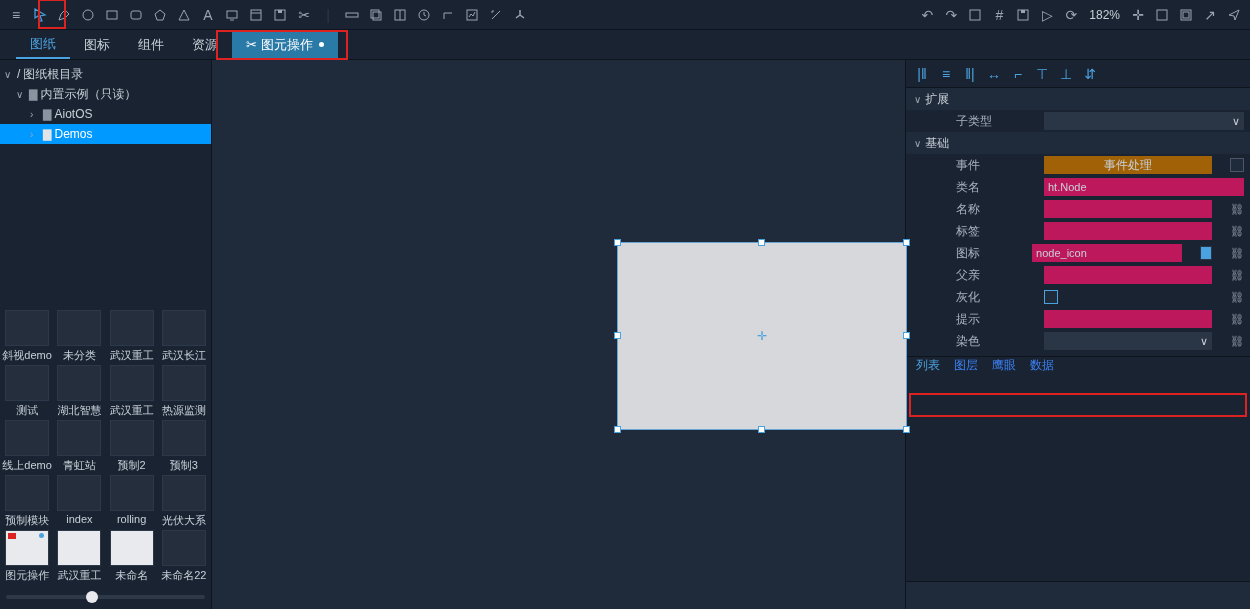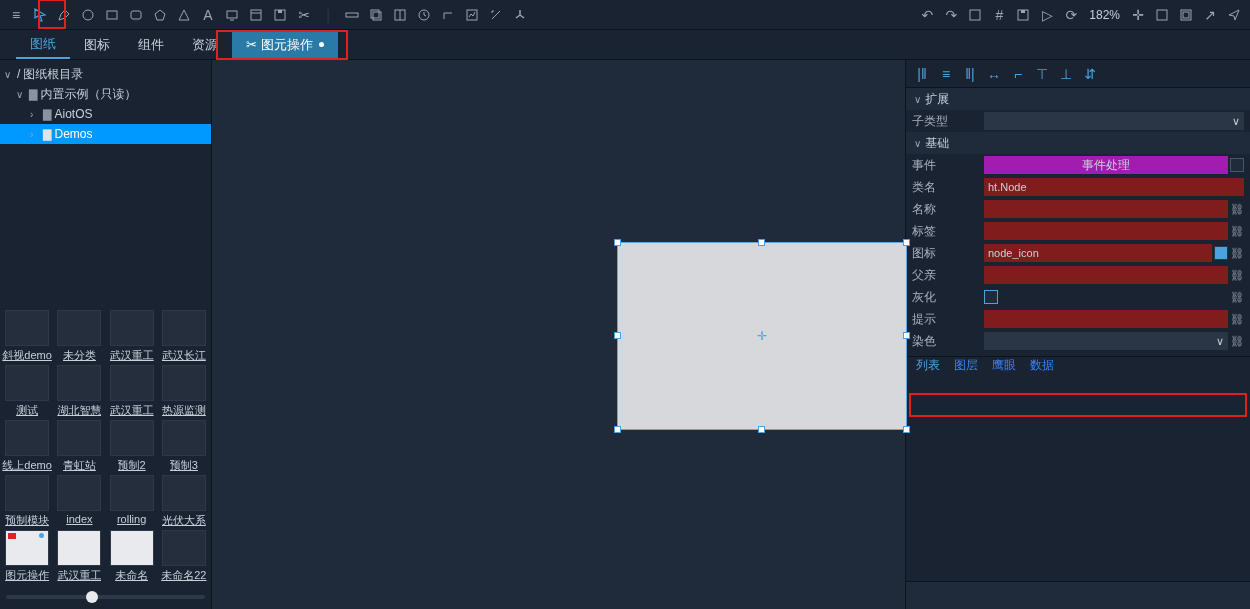--- a/index.html
+++ b/index.html
@@ -33,21 +33,21 @@
     .tree-row.sel { background:#0099ff; color:#fff; }
     .tree-row.ind1 { padding-left:16px; }
     .tree-row.ind2 { padding-left:30px; }
 
     .left-spacer { flex:1; min-height:20px; }
 
     
     .thumbs { display:grid; grid-template-columns:repeat(4,1fr); gap:2px; padding:2px; }
     .thumb { display:flex; flex-direction:column; align-items:center; cursor:pointer; }
     .thumb .box { width:44px; height:36px; background:#252e3d; border:1px solid #2d3848; margin-bottom:2px; position:relative; }
-    .thumb .lbl { font-size:11px; color:#c8d0d8; white-space:nowrap; overflow:hidden; max-width:50px;text-decoration:underline; }
+    .thumb .lbl { font-size:11px; color:#c8d0d8; white-space:nowrap; overflow:hidden; max-width:50px; }
     .thumb.bright .box { background:#e8eaed; }
     .thumb .box .mini-red { position:absolute; top:2px; left:2px; width:8px; height:6px; background:#d22; }
     .thumb .box .mini-blue { position:absolute; top:2px; right:4px; width:5px; height:5px; background:#4aa3e0; border-radius:50%; }
 
     .bottom-slider { height:24px; display:flex; align-items:center; padding:0 6px; gap:6px; }
     .slider-track { flex:1; height:4px; background:#2d3848; position:relative; border-radius:2px; }
     .slider-knob { position:absolute; left:40%; top:-4px; width:12px; height:12px; background:#e8eaed; border-radius:50%; }
 
     
     .sel-rect { position:absolute; left:405px; top:182px; width:290px; height:188px; background:#d6d8db; border:1px solid #6aa5d8; }
@@ -56,29 +56,29 @@
     .h-tm{top:-4px;left:calc(50% - 4px)}.h-bm{bottom:-4px;left:calc(50% - 4px)}
     .h-ml{top:calc(50% - 4px);left:-4px}.h-mr{top:calc(50% - 4px);right:-4px}
     .center-cross { position:absolute; left:calc(50% - 6px); top:calc(50% - 6px); width:12px; height:12px; color:#4aa3e0; font-size:12px; display:flex; align-items:center; justify-content:center; }
 
     
     .align-bar { height:28px; display:flex; align-items:center; gap:8px; padding:0 8px; border-bottom:1px solid #0e141d; }
     .align-ic { width:16px; height:16px; color:#4aa3e0; cursor:pointer; display:flex; align-items:center; justify-content:center; font-size:14px; }
 
     .prop-group-hdr { height:22px; display:flex; align-items:center; padding:0 8px; background:#1f2a3a; cursor:pointer; gap:4px; }
     .prop-group-hdr .chev { font-size:10px; color:#9aa5b1; }
-    .prop-row { height:22px; display:flex; align-items:center; padding:0 6px; gap:2px; }
+    .prop-row { height:22px; display:flex; align-items:center; padding:0 6px; gap:18px;margin-left:44px; }
     .prop-label { width:70px; color:#a8b2c0; font-size:12px; }
-    .prop-field { flex:1; height:18px; background:#7f1d1d; border:none; color:#c8d0d8; font-size:11px; padding:0 4px; }
+    .prop-field { flex:1; height:18px; background:#be185d; border:none; color:#c8d0d8; font-size:11px; padding:0 4px; }
     .prop-select { flex:1; height:18px; background:#2a3545; color:#c8d0d8; font-size:11px; display:flex; align-items:center; justify-content:flex-end; padding:0 4px; }
     .prop-link { width:14px; height:14px; color:#9aa5b1; cursor:pointer; font-size:11px; display:flex; align-items:center; justify-content:center; }
     .prop-chk { width:14px; height:14px; border:1px solid #4a5568; background:#1f2a3a; }
     .prop-chk.blue { border-color:#4aa3e0; }
     .prop-color-sw { width:14px; height:14px; background:#4aa3e0; border:1px solid #2a3545; }
-    .btn-center { flex:1; height:18px; background:#a21caf; display:flex; align-items:center; justify-content:center; color:#c8d0d8; font-size:12px; cursor:pointer; }
+    .btn-center { flex:1; height:18px; background:#a16207; display:flex; align-items:center; justify-content:center; color:#c8d0d8; font-size:12px; cursor:pointer; }
 
     
     .rb-tabs { height:24px; display:flex; gap:14px; padding:0 10px; border-top:1px solid #0e141d; }
     .rb-tab { color:#3b82f6; cursor:pointer; font-size:12px; }
     .rb-tab.active { color:#4aa3e0; }
     .rb-list { }
     .rb-item { height:21px; display:flex; align-items:center; padding:0 10px; gap:6px; cursor:pointer; }
     .rb-item.sel { background:#0099ff; color:#fff; }
     .rb-item .ico { width:12px; height:10px; background:#c8d0d8; }
 

